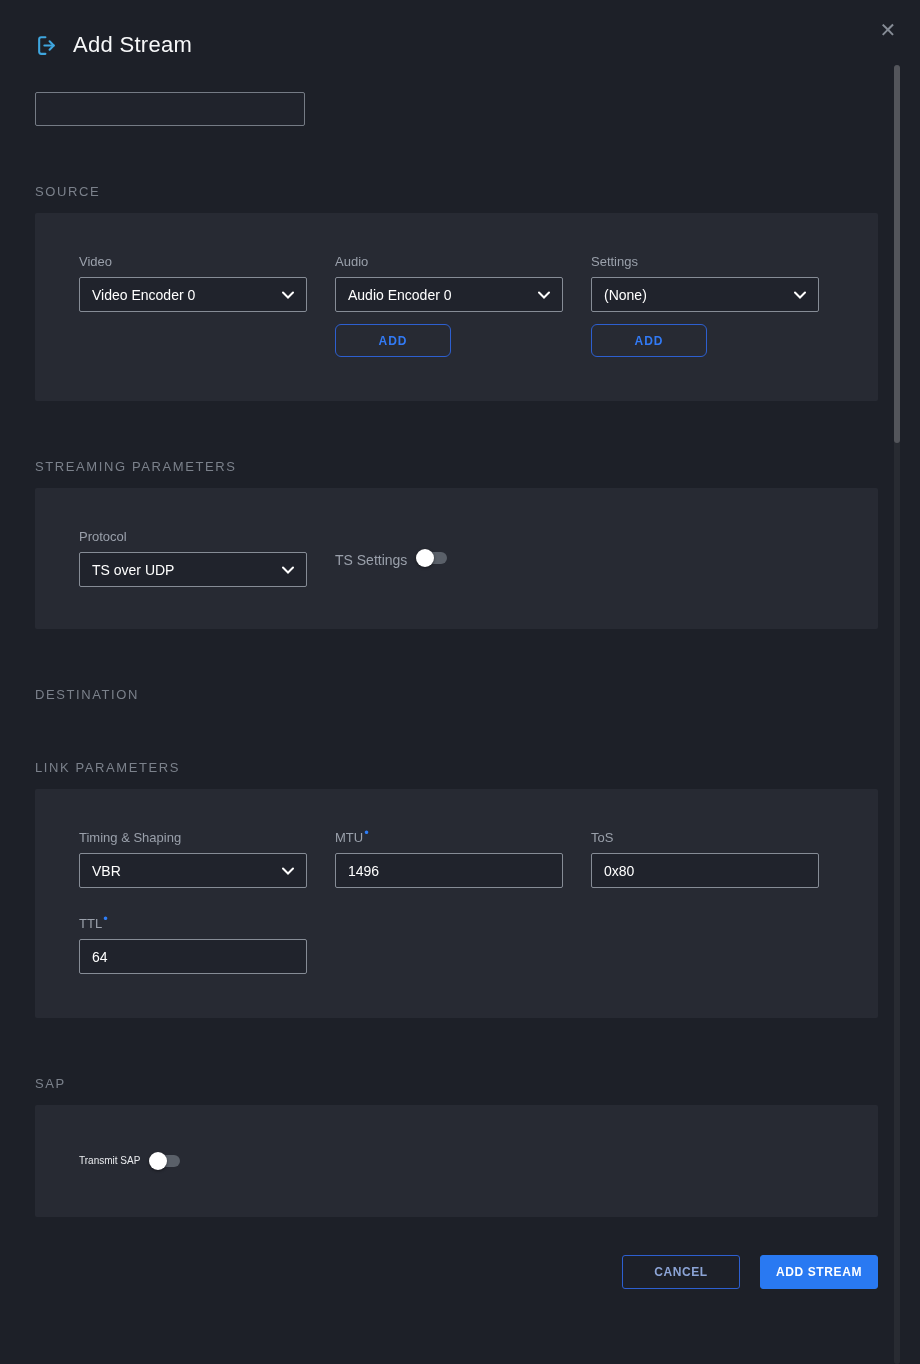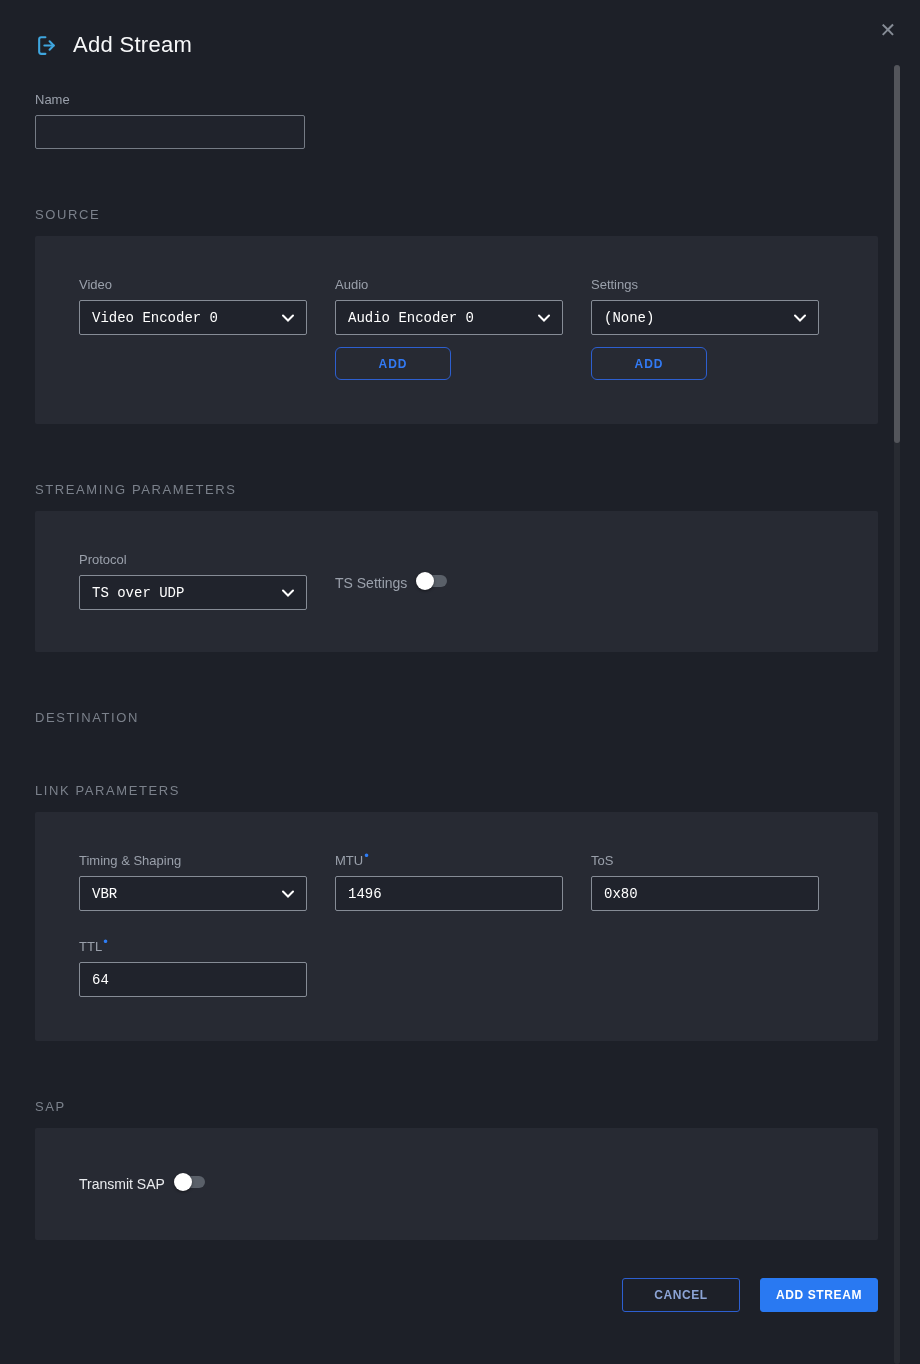--- a/index.html
+++ b/index.html
@@ -40,21 +40,21 @@
   }
 
   
   .text-input, .select-box {
     width: 228px; height: 35px;
     background: #20232c;
     border: 1px solid #868c96;
     border-radius: 2px;
     color: #ffffff; font-size: 14px;
     padding: 0 12px;
-    font-family: Liberation Mono, monospace;
+    font-family: Liberation Sans, sans-serif;
   }
   .text-input::placeholder { color: #848a95; font-style: italic; font-size: 13.5px; }
   .select-box { display: flex; align-items: center; cursor: pointer; }
   .select-box .select-value { flex: 1; color: #ffffff; font-size: 14px; }
   .chevron svg { display: block; }
 
   .name-input { width: 270px; height: 34px; background: #20232c; border: 1px solid #757b85;
     border-radius: 2px; color: #fff; font-size: 14px; padding: 0 12px;
     font-family: "Liberation Sans", sans-serif; }
   .name-wrap { margin-top: 34px; }
@@ -71,21 +71,21 @@
   .toggle { position: relative; width: 29px; height: 12px; background: #5a6069; border-radius: 6px;
     cursor: pointer; flex: 0 0 auto; }
   .toggle .knob { position: absolute; left: -2px; top: -3px; width: 18px; height: 18px;
     background: #ffffff; border-radius: 50%; box-shadow: 0 1px 3px rgba(0,0,0,.45); }
   .toggle-row { display: flex; gap: 11px; }
   .ts-row { height: 35px; margin-top: 23px; }
   .ts-row .toggle-label { font-size: 14px; color: #9aa0ab; }
 
   
   .sap-panel { height: 112px; display: flex; align-items: center; padding-left: 44px; }
-  .sap-panel .toggle-label { font-size: 14px; color: #e9ebee; }
+  .sap-panel .toggle-label { font-size: 10px; color: #e9ebee; }
 
   
   .footer { display: flex; justify-content: flex-end; gap: 20px; margin-top: 38px; padding-right: 0; }
   .btn { height: 34px; width: 118px; border-radius: 3px; font-size: 12px; font-weight: bold;
     letter-spacing: 0.6px; cursor: pointer; font-family: "Liberation Sans", sans-serif; }
   .btn-cancel { background: transparent; border: 1px solid #2d5fd0; color: #8ca4d6; }
   .btn-primary { background: #2979f2; border: 1px solid #2979f2; color: #ffffff; }
 
   
   .scrollbar-track { position: absolute; top: 65px; right: 20px; width: 6px; height: 1299px;
@@ -104,21 +104,20 @@
         <path d="M10 4 H6 a2 2 0 0 0 -2 2 v12 a2 2 0 0 0 2 2 h4"></path>
         <path d="M14 8 l4 4 -4 4"></path>
         <path d="M9 12 h9"></path>
       </svg>
     </span>
     <span class="title">Add Stream</span>
   </div>
   <button class="close-btn">✕</button>
 
   <div class="name-wrap">
-    <label class="field-label">Name</label>
     <input class="name-input" type="text" value="" style="">
   </div>
 
   <div class="section-header">SOURCE</div>
   <div class="panel">
     <div class="panel-grid">
       <div>
         <label class="field-label">Video</label>
         <div class="select-box">
           <span class="select-value">Video Encoder 0</span>

